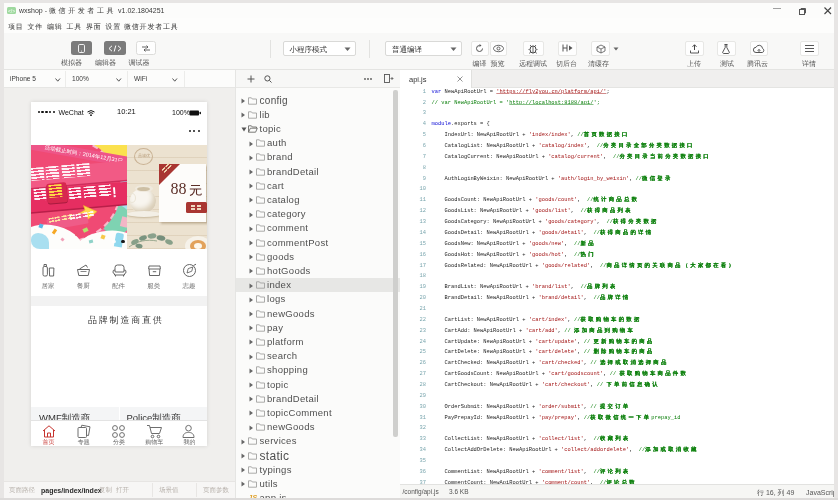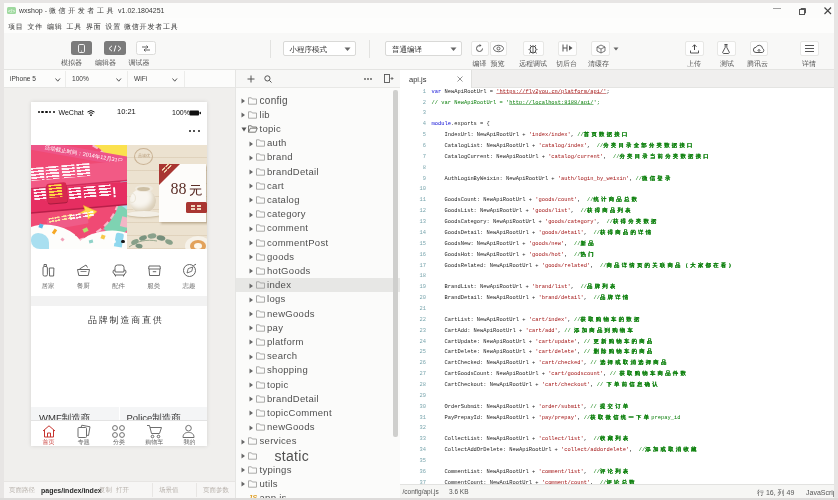--- a/index.html
+++ b/index.html
@@ -539,21 +539,21 @@
 <svg class="ab" style="left:12.0px;top:367.3px" width="9" height="8">
         <path d="M0.5 7.2 L0.5 0.8 L3.4 0.8 L4.3 2 L8.5 2 L8.5 7.2 Z" fill="none" stroke="#a2a2a0" stroke-width="0.9"></path>
       </svg>
 <div class="tx" style="left:23.5px;top:366.3px;font-size:9.5px;line-height:10.5px;color:#4f4f4f;letter-spacing:0.3px;">services</div>
 <svg class="ab" style="left:5.0px;top:383.0px" width="4.5" height="6">
         <path d="M0.5 0.5 L4 3 L0.5 5.5 Z" fill="#666"></path>
       </svg>
 <svg class="ab" style="left:12.0px;top:381.5px" width="9" height="8">
         <path d="M0.5 7.2 L0.5 0.8 L3.4 0.8 L4.3 2 L8.5 2 L8.5 7.2 Z" fill="none" stroke="#a2a2a0" stroke-width="0.9"></path>
       </svg>
-<div class="tx" style="left:23.5px;top:380.5px;font-size:14px;line-height:10.5px;color:#4f4f4f;letter-spacing:0.3px;margin-left:15px;">static</div>
+<div class="tx" style="left:23.5px;top:380.5px;font-size:12px;line-height:10.5px;color:#4f4f4f;letter-spacing:0.3px;">static</div>
 <svg class="ab" style="left:5.0px;top:397.2px" width="4.5" height="6">
         <path d="M0.5 0.5 L4 3 L0.5 5.5 Z" fill="#666"></path>
       </svg>
 <svg class="ab" style="left:12.0px;top:395.7px" width="9" height="8">
         <path d="M0.5 7.2 L0.5 0.8 L3.4 0.8 L4.3 2 L8.5 2 L8.5 7.2 Z" fill="none" stroke="#a2a2a0" stroke-width="0.9"></path>
       </svg>
 <div class="tx" style="left:23.5px;top:394.7px;font-size:9.5px;line-height:10.5px;color:#4f4f4f;letter-spacing:0.3px;">typings</div>
 <svg class="ab" style="left:5.0px;top:411.4px" width="4.5" height="6">
         <path d="M0.5 0.5 L4 3 L0.5 5.5 Z" fill="#666"></path>
       </svg>

